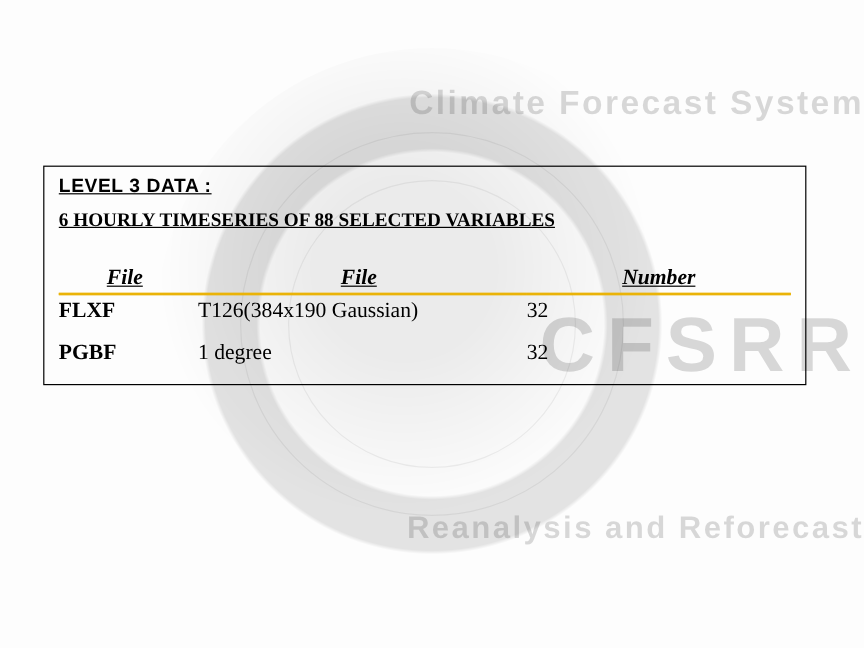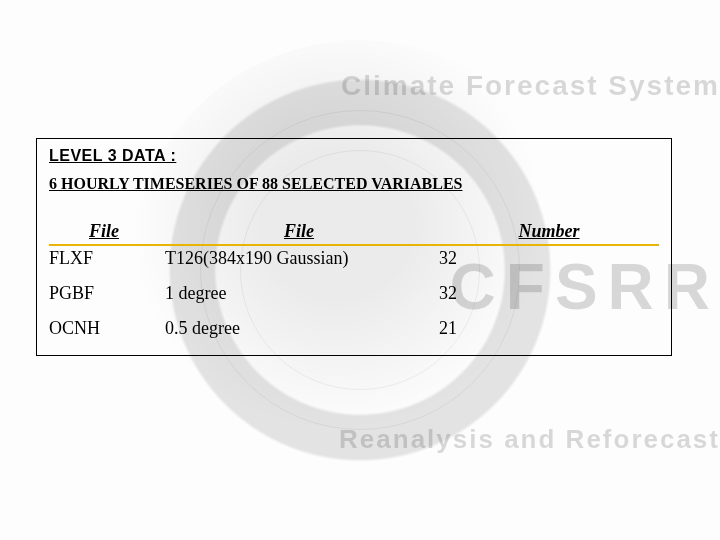--- a/index.html
+++ b/index.html
@@ -110,21 +110,21 @@
   table.data tbody tr.firstrow td {
     padding-top: 0;
   }
   table.data td {
     font-size: 18px;
     padding: 14px 0 0 0;
     vertical-align: top;
   }
   table.data tbody tr.firstrow td { padding-top: 2px; }
 
-  table.data td.file { font-weight: 400; }
+  table.data td.file { font-weight: 700; }
   table.data td.grid { padding-left: 6px; }
   table.data td.num  { }
 
 </style>
 </head>
 <body>
 
 <div class="watermark"></div>
 <div class="arc-text arc-top">Climate Forecast System</div>
 <div class="arc-text arc-mid">CFSRR</div>
@@ -153,21 +153,16 @@
       <tr class="firstrow">
         <td class="file">FLXF</td>
         <td class="grid">T126(384x190 Gaussian)</td>
         <td class="num">32</td>
       </tr>
       <tr>
         <td class="file">PGBF</td>
         <td class="grid">1 degree</td>
         <td class="num">32</td>
       </tr>
-      <tr>
-        <td class="file">OCNH</td>
-        <td class="grid">0.5 degree</td>
-        <td class="num">21</td>
-      </tr>
     </tbody>
   </table>
 
 </div>
 
 </body></html>

